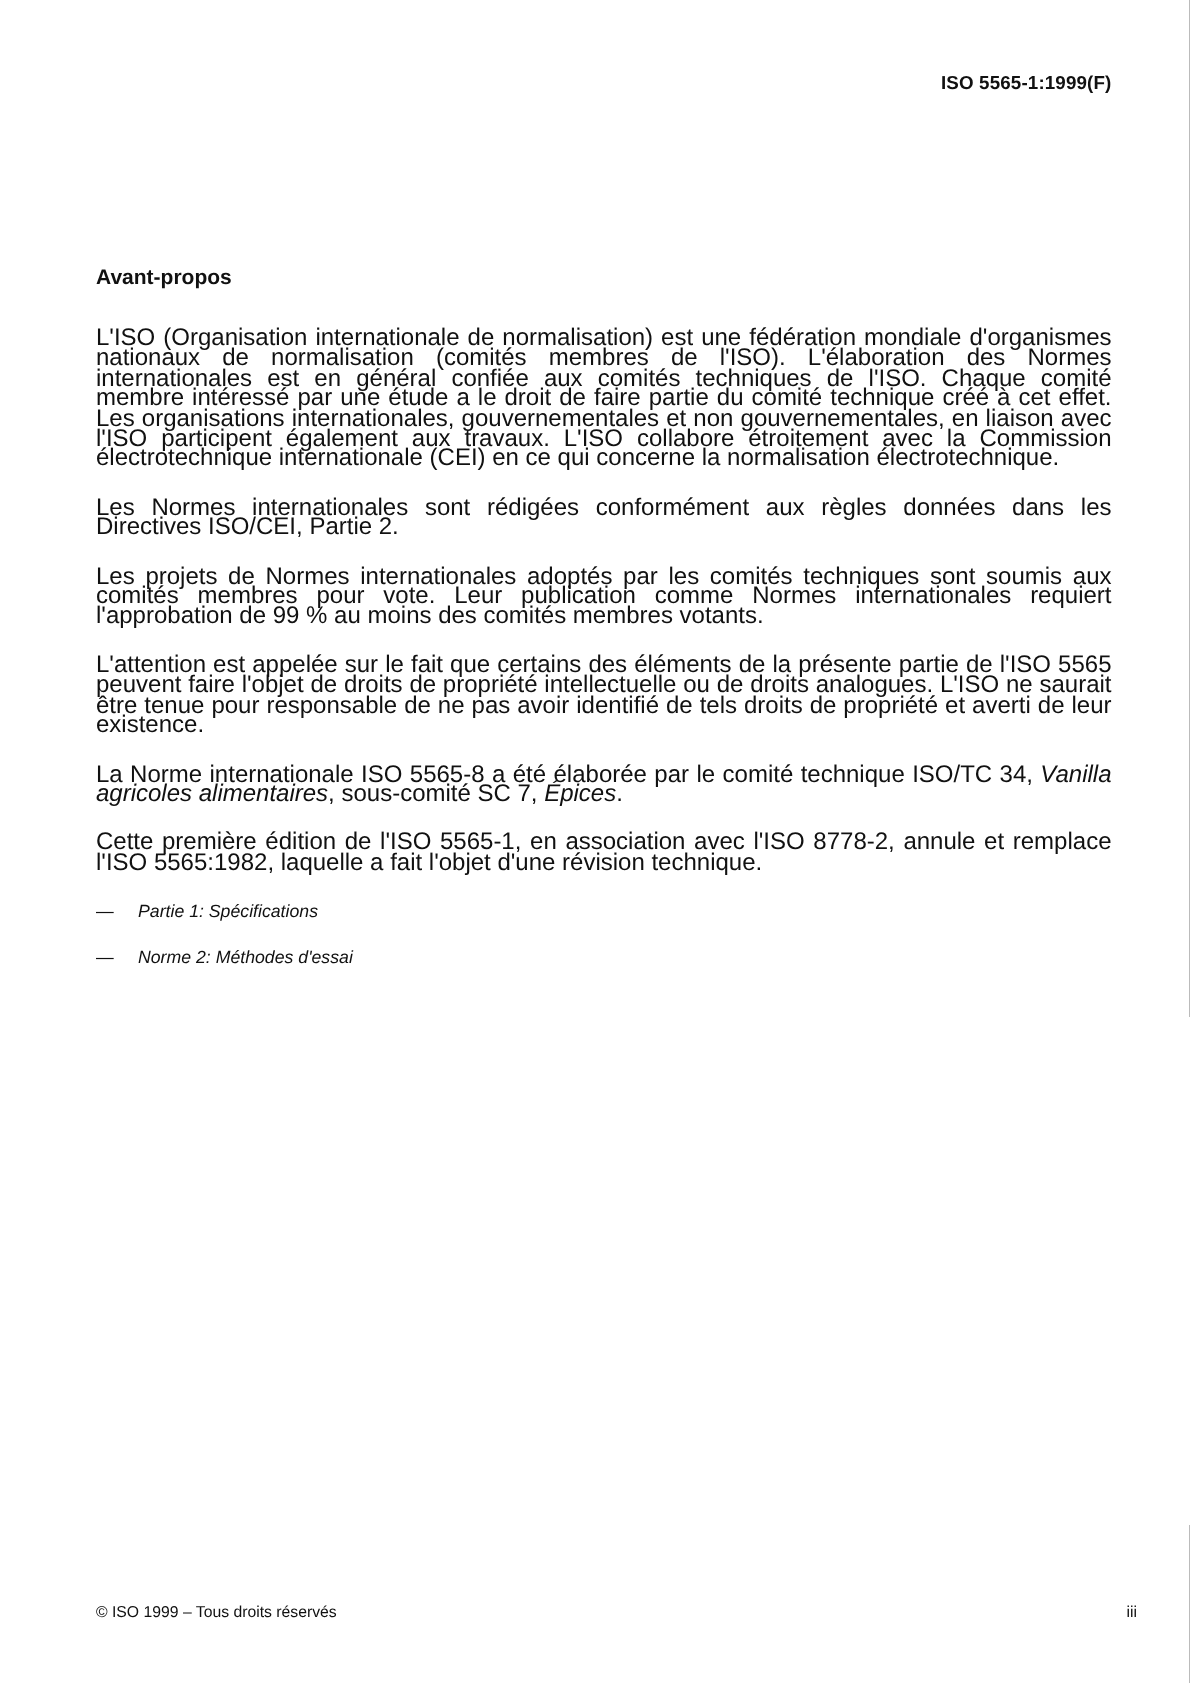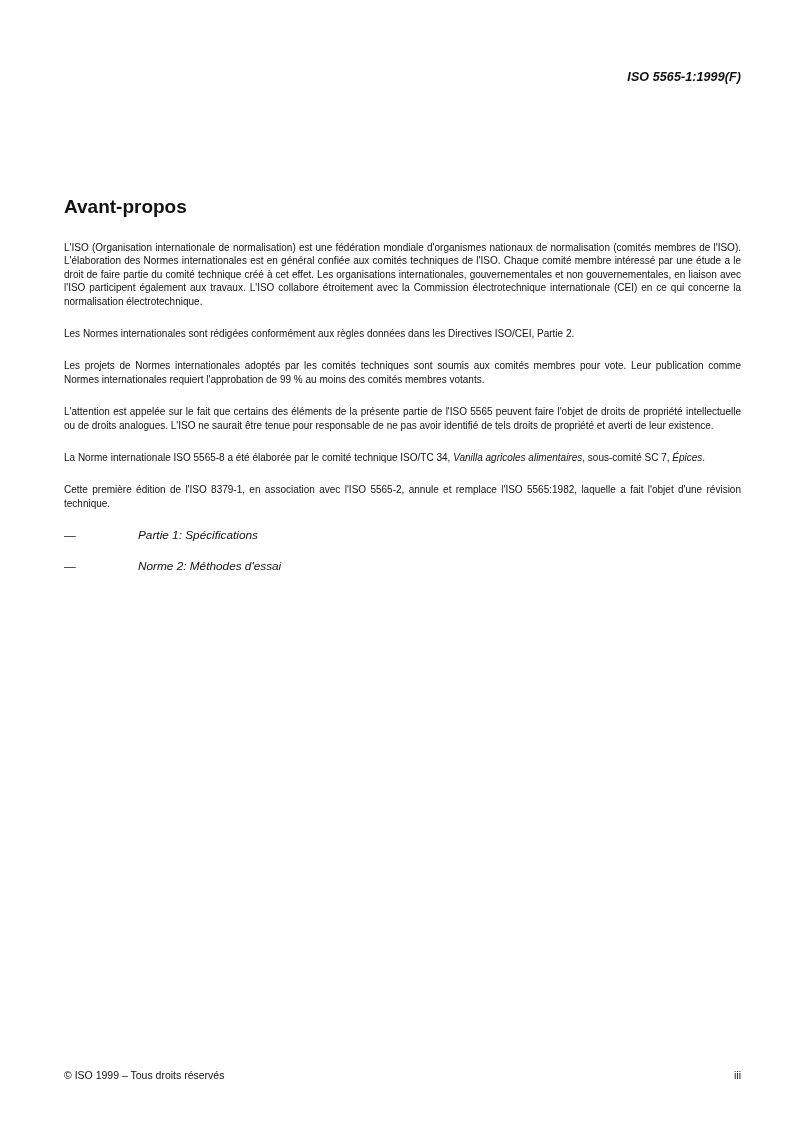--- a/index.html
+++ b/index.html
@@ -17,37 +17,36 @@
     color: #111111;
     overflow: hidden;
   }
   .content {
     position: absolute;
     left: 64px;
     right: 52px;
     top: 0;
   }
   .doc-header {
-    margin-top: 70px;
+    margin-top: 48px;
     text-align: right;
     font-size: 12.5px;
     font-weight: bold;
     line-height: 15px;
     letter-spacing: 0.1px;
-    font-style: italic;
   }
   h1.doc-title {
     margin: 110px 0 0 0;
-    font-size: 19px;
+    font-size: 14px;
     font-weight: bold;
     line-height: 23px;
   }
   p.body-par {
     margin: 0 0 19px 0;
-    font-size: 10px;
+    font-size: 16px;
     line-height: 13.4px;
     text-align: justify;
   }
   p.first-par {
     margin-top: 23px;
   }
   .it {
     font-style: italic;
   }
   .list-item {
@@ -55,26 +54,25 @@
     margin: 0 0 17px 0;
     font-size: 11.8px;
     line-height: 13.4px;
   }
   .list-item .dash {
     width: 28px;
     flex: 0 0 28px;
   }
   .list-item .list-text {
     font-style: italic;
-    margin-left: 46px;
   }
   .doc-footer {
     position: absolute;
     left: 64px;
-    right: 52px;
+    right: 35px;
     top: 1069px;
     display: flex;
     justify-content: space-between;
     font-size: 10.5px;
     line-height: 13px;
   }
 </style>
 </head>
 <body>
 
@@ -90,21 +88,21 @@
     <p class="body-par first-par"><span>L'ISO (Organisation internationale de normalisation) est une fédération mondiale d'organismes nationaux de normalisation (comités membres de l'ISO). L'élaboration des Normes internationales est en général confiée aux comités techniques de l'ISO. Chaque comité membre intéressé par une étude a le droit de faire partie du comité technique créé à cet effet. Les organisations internationales, gouvernementales et non gouvernementales, en liaison avec l'ISO participent également aux travaux. L'ISO collabore étroitement avec la Commission électrotechnique internationale (CEI) en ce qui concerne la normalisation électrotechnique.</span></p>
 
     <p class="body-par"><span>Les Normes internationales sont rédigées conformément aux règles données dans les Directives ISO/CEI, Partie 2.</span></p>
 
     <p class="body-par"><span>Les projets de Normes internationales adoptés par les comités techniques sont soumis aux comités membres pour vote. Leur publication comme Normes internationales requiert l'approbation de 99 % au moins des comités membres votants.</span></p>
 
     <p class="body-par"><span>L'attention est appelée sur le fait que certains des éléments de la présente partie de l'ISO 5565 peuvent faire l'objet de droits de propriété intellectuelle ou de droits analogues. L'ISO ne saurait être tenue pour responsable de ne pas avoir identifié de tels droits de propriété et averti de leur existence.</span></p>
 
     <p class="body-par"><span>La Norme internationale ISO 5565-8 a été élaborée par le comité technique ISO/TC 34, </span><span class="it">Vanilla agricoles alimentaires</span><span>, sous-comité SC 7, </span><span class="it">Épices</span><span>.</span></p>
 
-    <p class="body-par"><span>Cette première édition de l'ISO 8379-1, en association avec l'ISO 5565-2, annule et remplace l'ISO 5565:1982, laquelle a fait l'objet d'une révision technique.</span></p>
+    <p class="body-par"><span>Cette première édition de l'ISO 5565-1, en association avec l'ISO 8778-2, annule et remplace l'ISO 5565:1982, laquelle a fait l'objet d'une révision technique.</span></p>
 
 
     <div class="list-item">
       <span class="dash">—</span>
       <span class="list-text">Partie 1: Spécifications</span>
     </div>
 
     <div class="list-item">
       <span class="dash">—</span>
       <span class="list-text">Norme 2: Méthodes d'essai</span>

